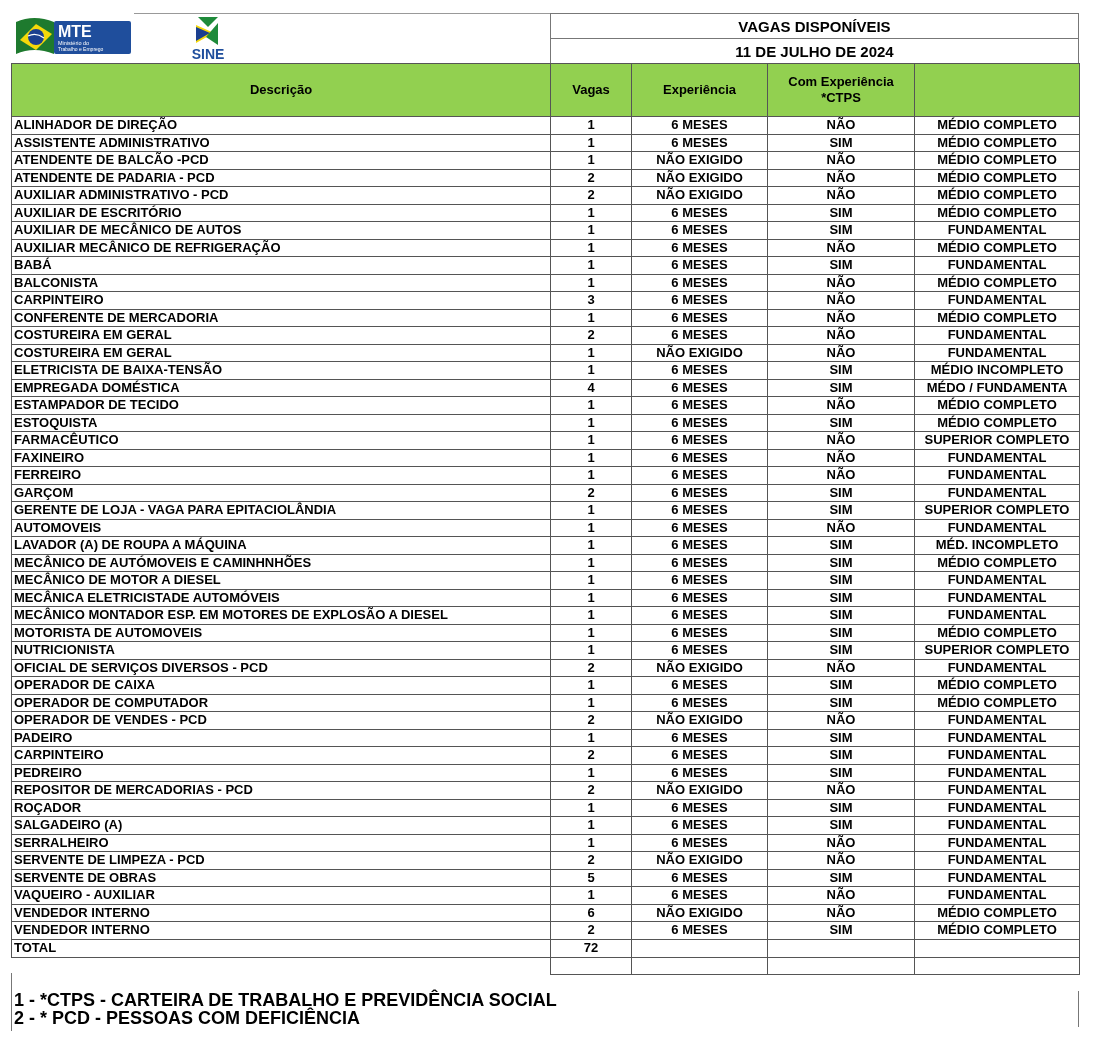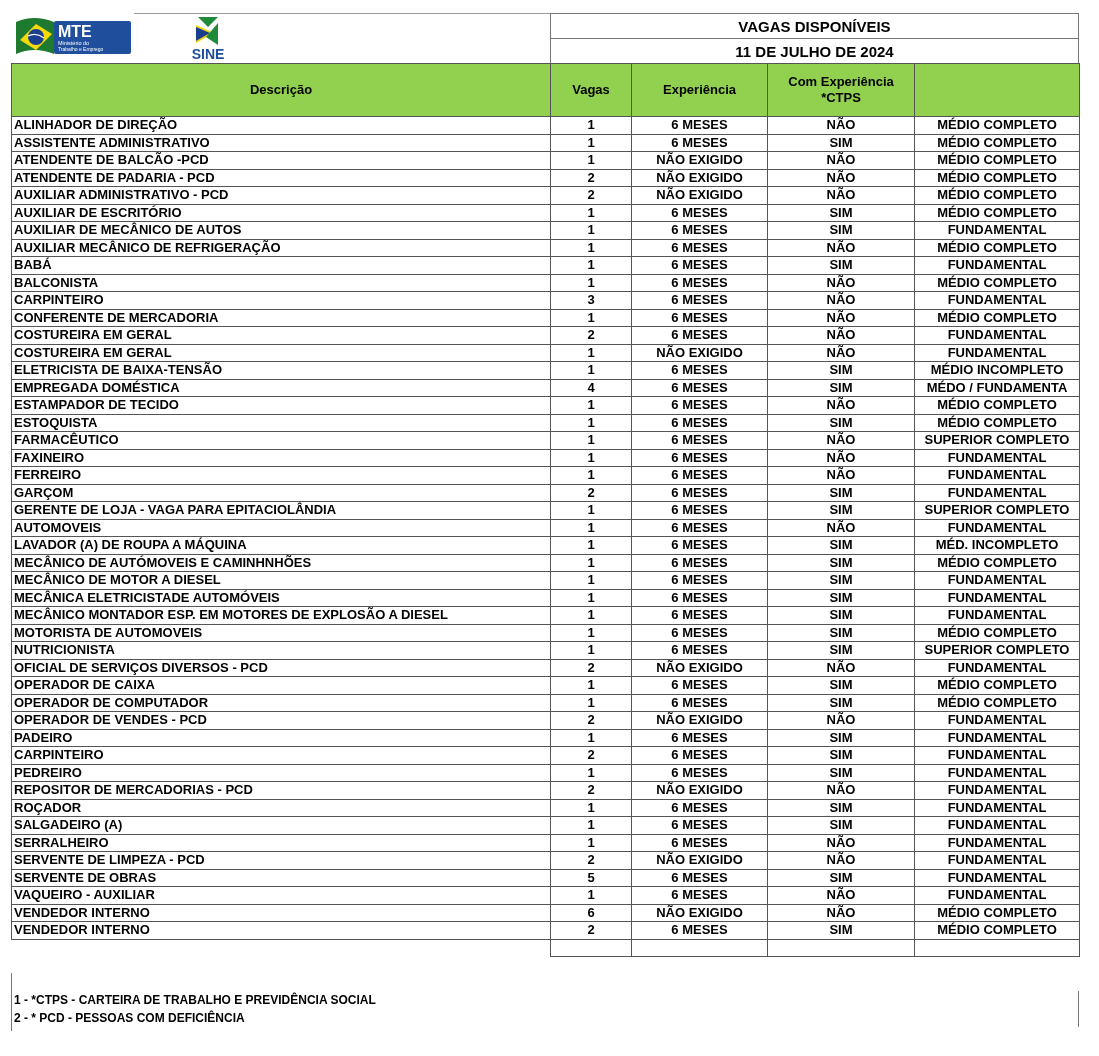--- a/index.html
+++ b/index.html
@@ -12,21 +12,21 @@
   .title-row { height: 24px; display: flex; align-items: center; justify-content: center; font-weight: bold; font-size: 15px; }
   .title-row.first { border-bottom: 1px solid #777; }
   .top-line { position: absolute; left: 123px; top: 0; width: 416px; border-top: 1px solid #999; }
   table { position: absolute; left: 0; top: 50px; border-collapse: collapse; table-layout: fixed; width: 1068px; }
   th { background: #92d050; font-size: 13px; font-weight: bold; height: 52px; border: 1px solid #555; padding: 0; line-height: 16px; }
   td { height: 16.5px; font-size: 13px; font-weight: bold; border: 1px solid #555; border-top-color: #888; padding: 0 2px; white-space: nowrap; overflow: hidden; line-height: 16px; }
   td.c { text-align: center; }
   td.l { text-align: left; }
   .total-row td { height: 17px; }
   .blank-row td.desc-blank { border: none; }
-  .notes { position: absolute; left: 3px; top: 979px; font-size: 12px; font-weight: bold; line-height: 17.5px; }
+  .notes { position: absolute; left: 3px; top: 979px; font-size: 18px; font-weight: bold; line-height: 17.5px; }
   .right-line { position: absolute; left: 1067px; top: 978px; height: 36px; border-left: 1px solid #777; }
   .left-line { position: absolute; left: 0; top: 960px; height: 58px; border-left: 1px solid #777; }
 </style>
 </head>
 <body>
 
 <div class="sheet">
   <div class="logo-area">
     <svg class="mte-logo" viewBox="0 0 118 42">
       <path d="M2 6 Q20 -2 40 6 L40 38 Q20 30 2 38 Z" fill="#1e7a2e"></path>
@@ -396,20 +396,27 @@
           <td class="c">NÃO</td>
           <td class="c">MÉDIO COMPLETO</td>
         </tr>
         <tr>
           <td class="l">VENDEDOR INTERNO</td>
           <td class="c">2</td>
           <td class="c">6 MESES</td>
           <td class="c">SIM</td>
           <td class="c">MÉDIO COMPLETO</td>
         </tr>
+        <tr class="total-row">
+          <td class="l">TOTAL</td>
+          <td class="c">72</td>
+          <td class="c"></td>
+          <td class="c"></td>
+          <td class="c"></td>
+        </tr>
         <tr class="blank-row">
           <td class="desc-blank"></td>
           <td class="c"></td>
           <td class="c"></td>
           <td class="c"></td>
           <td class="c"></td>
         </tr>
       </tbody>
   </table>
 

